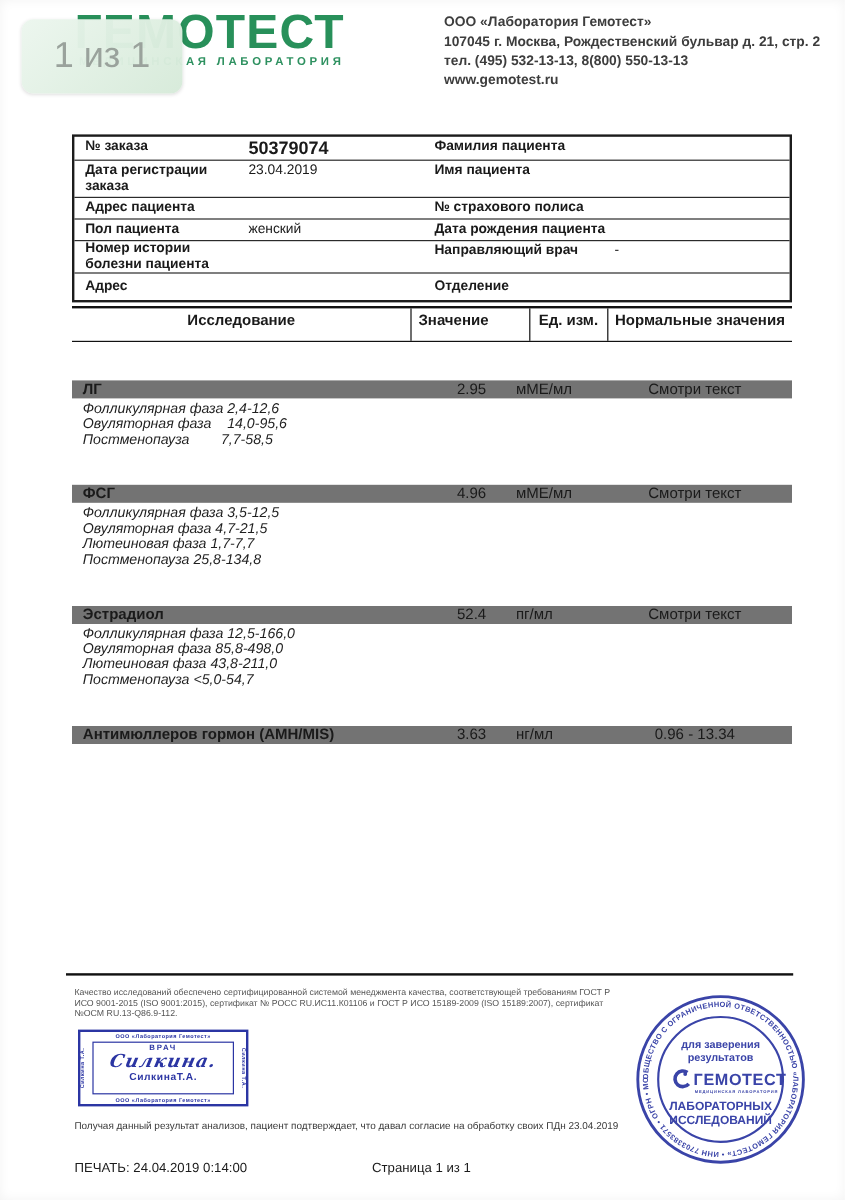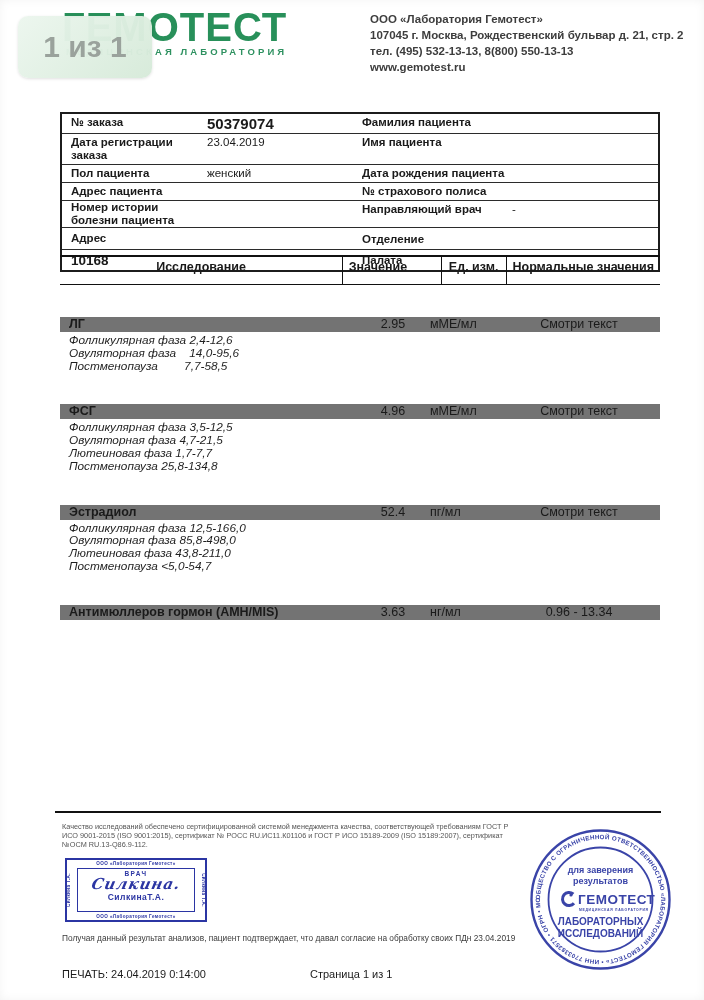--- a/index.html
+++ b/index.html
@@ -12,21 +12,21 @@
   }
   
   .logo { position:absolute; left:62px; top:6px; }
   .logo-text { font-size:40px; font-weight:700; letter-spacing:1px; color:#28905a; line-height:42px; }
   .logo-tag { font-size:9.5px; font-weight:700; letter-spacing:3.1px; color:#2e9160; text-align:right; margin-top:-2px; }
   .page-badge {
     position:absolute; left:18px; top:16px; width:134px; height:62px;
     background:linear-gradient(135deg, rgba(236,246,238,0.97), rgba(214,234,217,0.97));
     border-radius:10px; box-shadow:0 1px 3px rgba(0,0,0,0.12);
     display:flex; align-items:center; justify-content:center;
-    font-size:30px; color:#9aa29c; z-index:5;font-weight:bold;
+    font-size:30px; color:#9aa29c; z-index:5;
   }
   .company { position:absolute; left:370px; top:11px; font-size:11.5px; font-weight:700; color:#3d3d3d; line-height:16px; }
   
   .info-table { position:absolute; left:60px; top:112px; width:600px; border:2px solid #1c1c1c; }
   .i-row { display:flex; border-bottom:1px solid #2b2b2b; font-size:11.5px; align-items:flex-start; }
   .i-row:last-child { border-bottom:none; }
   .il { width:145px; padding:2px 4px 2px 9px; font-weight:700; line-height:13px; }
   .iv { width:155px; padding:2px 0; }
   .rl { width:150px; padding:2px 4px 2px 0; font-weight:700; }
   .rv { flex:1; padding:2px 0; }
@@ -94,48 +94,42 @@
       <div class="iv big-order">50379074</div>
       <div class="rl">Фамилия пациента</div>
       <div class="rv"></div>
     </div>
     <div class="i-row row-h2">
       <div class="il">Дата регистрации заказа</div>
       <div class="iv">23.04.2019</div>
       <div class="rl">Имя пациента</div>
       <div class="rv"></div>
     </div>
+    <div class="i-row row-h2">
+      <div class="il">Адрес пациента</div>
+      <div class="iv"></div>
+      <div class="rl">№ страхового полиса</div>
+      <div class="rv"></div>
+    </div>
     <div class="i-row row-h1">
       <div class="il">Пол пациента</div>
       <div class="iv">женский</div>
       <div class="rl">Дата рождения пациента</div>
-      <div class="rv"></div>
-    </div>
-    <div class="i-row row-h2">
-      <div class="il">Адрес пациента</div>
-      <div class="iv"></div>
-      <div class="rl">№ страхового полиса</div>
       <div class="rv"></div>
     </div>
     <div class="i-row row-tall">
       <div class="il">Номер истории болезни пациента</div>
       <div class="iv"></div>
       <div class="rl">Направляющий врач</div>
       <div class="rv">-</div>
     </div>
     <div class="i-row row-adr">
       <div class="il">Адрес</div>
       <div class="iv"></div>
       <div class="rl">Отделение</div>
-      <div class="rv"></div>
-    </div>
-    <div class="i-row row-last">
-      <div class="il big-code">10168</div>
-      <div class="iv"></div>
-      <div class="rl">Палата</div>
       <div class="rv"></div>
     </div>
   </div>
 
   <div class="res-table">
     <div class="res-head">
       <div class="rc c-name">Исследование</div>
       <div class="rc c-val">Значение</div>
       <div class="rc c-unit">Ед. изм.</div>
       <div class="rc c-norm">Нормальные значения</div>

